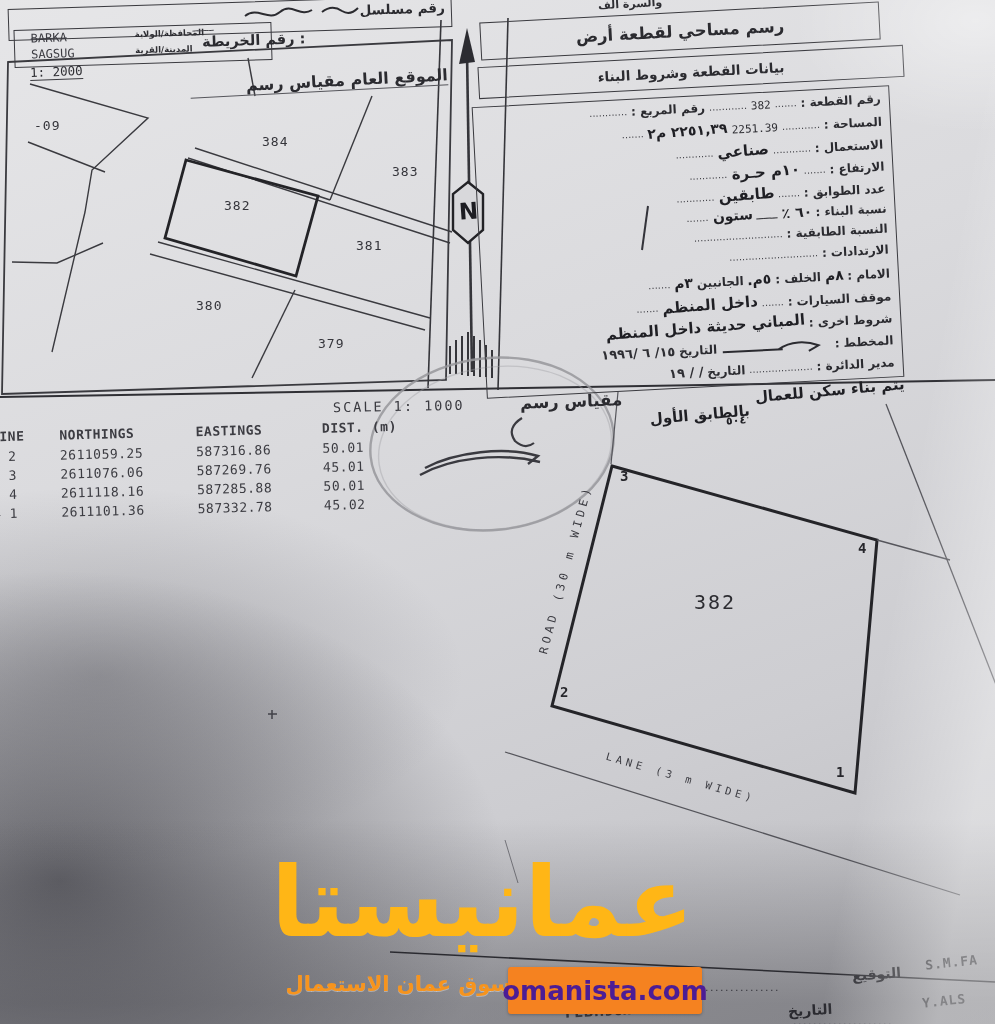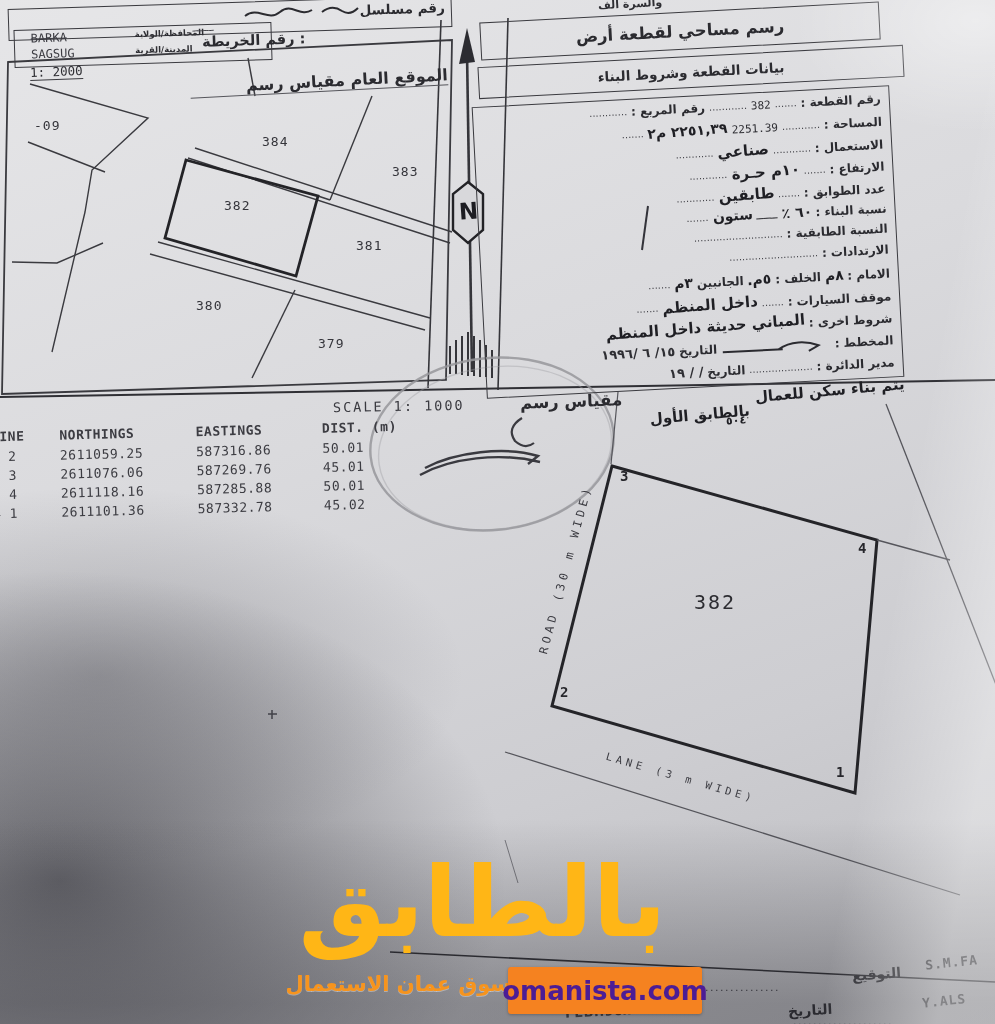--- a/index.html
+++ b/index.html
@@ -282,19 +282,19 @@
   <span class="abs dots" style="left:648px;top:1010px;transform:rotate(-2deg);font-size:11px;">....................</span>
   <span class="abs hand" style="left:565px;top:1004px;font-size:13px;transform:rotate(-3deg);color:#45454b;">FEB..9٤..</span>
 
   
   <div class="shade" style="background:radial-gradient(620px 430px at 6% 86%, rgba(33,33,40,.62), rgba(33,33,40,0) 72%);"></div>
   <div class="shade" style="background:radial-gradient(520px 270px at 10% 66%, rgba(58,58,66,.30), rgba(58,58,66,0) 70%);"></div>
   <div class="shade" style="background:linear-gradient(180deg, rgba(40,40,47,0) 80%, rgba(40,40,47,.38) 98%);"></div>
   <div class="shade" style="background:linear-gradient(100deg, rgba(255,255,255,0) 85%, rgba(255,255,255,.40) 95%),radial-gradient(260px 160px at 98% 2%, rgba(255,255,255,.45), rgba(255,255,255,0) 70%);"></div>
 
   
-  <div class="abs" style="left:250px;top:832px;width:465px;text-align:center;font-size:98px;font-weight:bold;line-height:140px;color:#ffb616;">بالطابق</div>
+  <div class="abs" style="left:250px;top:832px;width:465px;text-align:center;font-size:98px;font-weight:bold;line-height:140px;color:#ffb616;">عمانيستا</div>
   <div class="abs" style="left:276px;top:972px;width:235px;font-size:21px;font-weight:bold;color:#f7941d;text-shadow:0 1px 0 rgba(255,255,255,.35);direction:rtl;">سوق عمان الاستعمال</div>
   <div class="abs" style="left:508px;top:967px;width:194px;height:47px;background:#f58220;border-radius:3px;display:flex;align-items:center;justify-content:center;font-size:26px;font-weight:bold;color:#4c1d95;box-shadow:0 1px 3px rgba(0,0,0,.25);">
     <span>omanista.com</span>
   </div>
 
 </div>
 
 </body></html>

